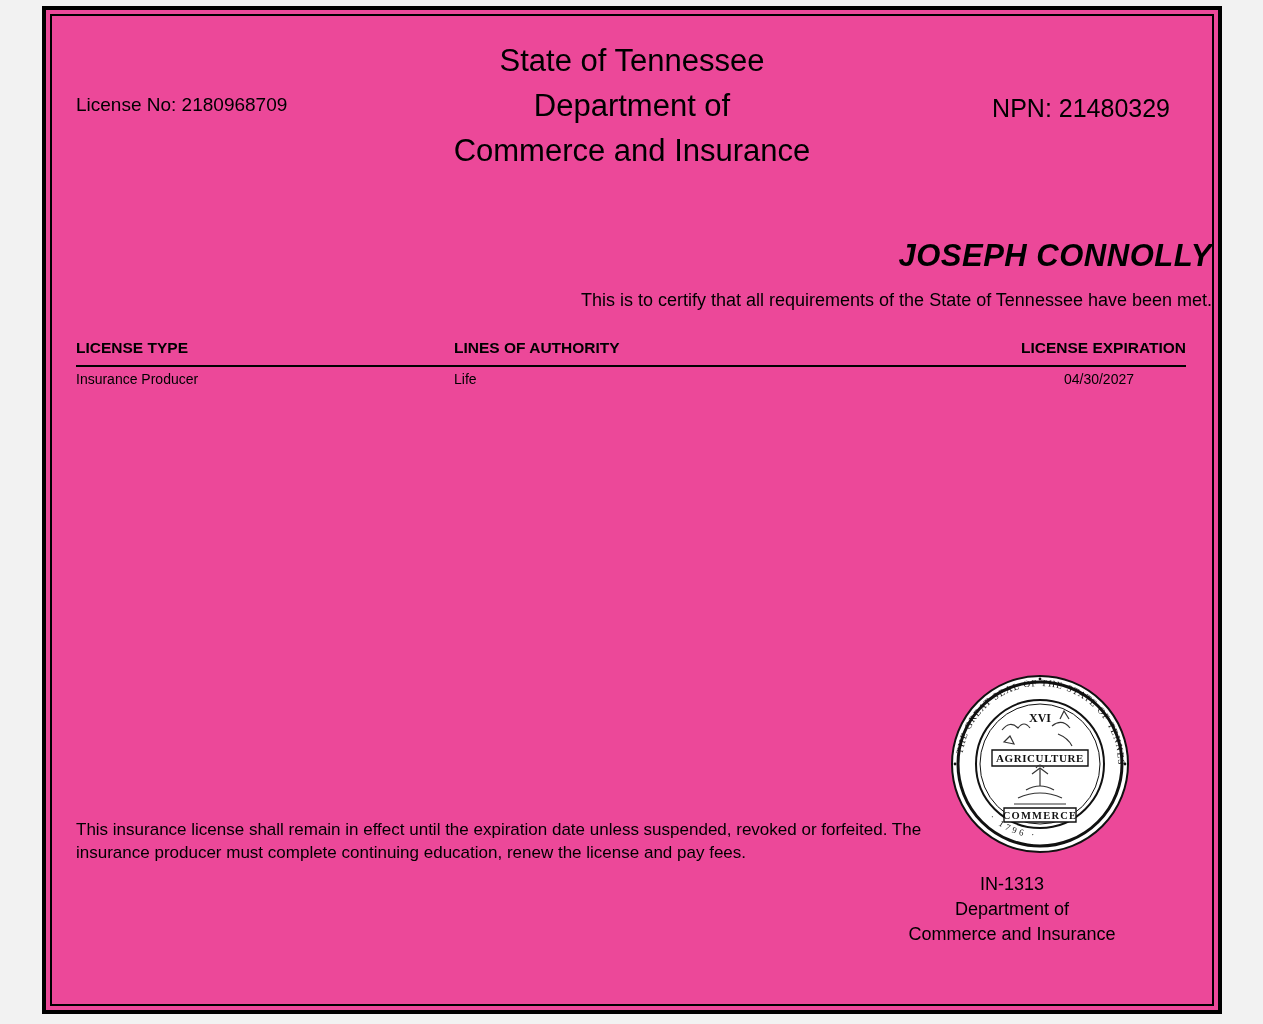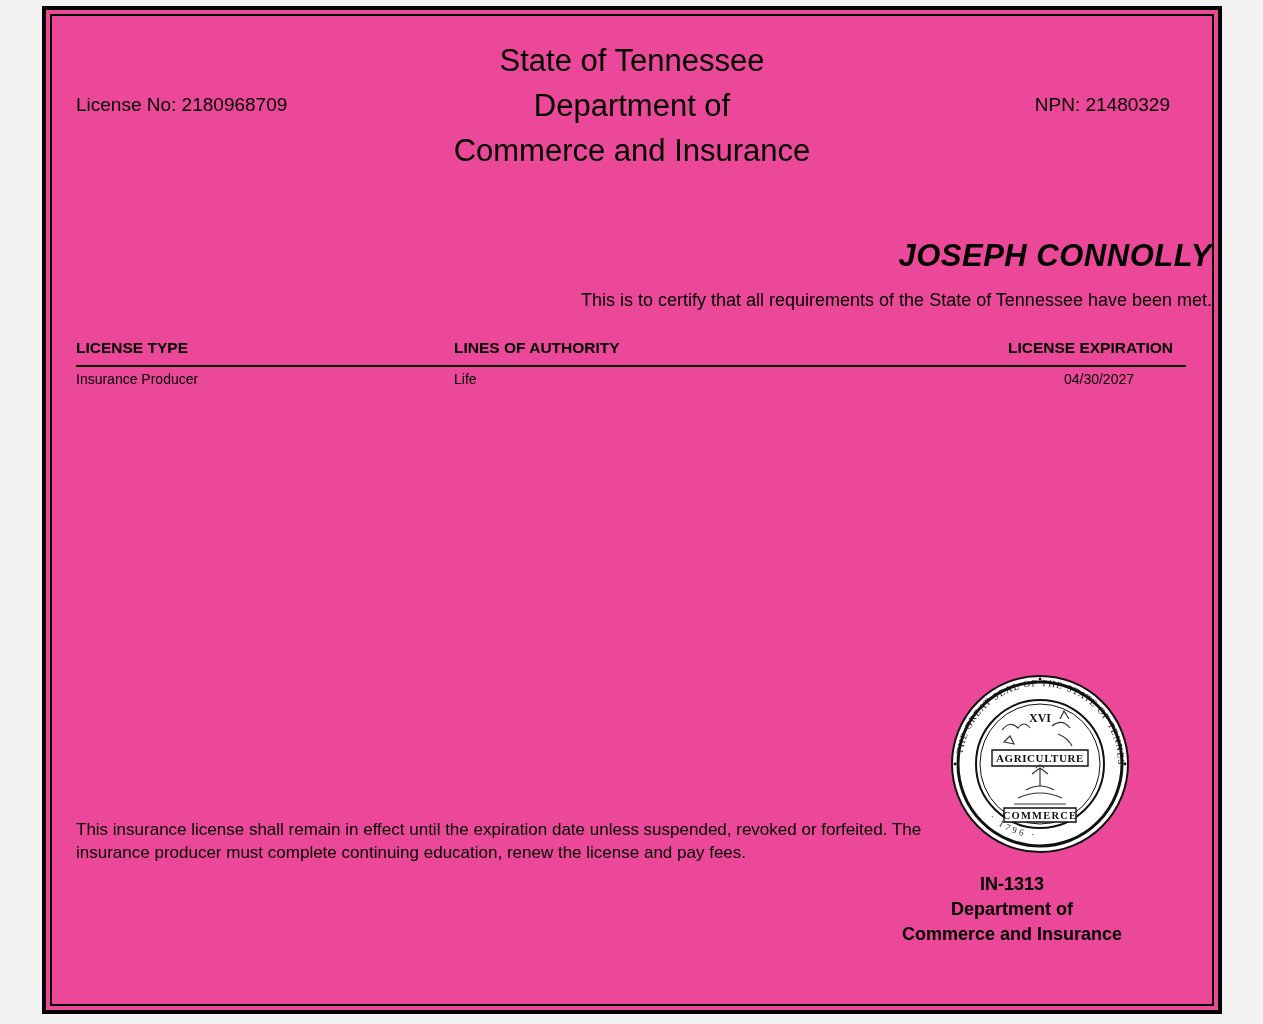--- a/index.html
+++ b/index.html
@@ -71,21 +71,21 @@
   .license-no {
     position: absolute;
     left: 24px;
     top: 78px;
     font-size: 19px;
   }
   .npn {
     position: absolute;
     right: 42px;
     top: 78px;
-    font-size: 19px;
+    font-size: 25px;
   }
 
   
   .licensee {
     text-align: right;
     font-size: 31px;
     font-weight: bold;
     font-style: italic;
     letter-spacing: 0.5px;
     margin-top: 62px;
@@ -104,21 +104,21 @@
     height: 26px;
   }
   .th {
     position: absolute;
     top: 0;
     font-size: 15.5px;
     font-weight: bold;
   }
   .th.c1 { left: 0; }
   .th.c2 { left: 378px; }
-  .th.c3 { right: 13px; }
+  .th.c3 { right: 0; }
 
   .row {
     position: relative;
     margin: 0 26px 0 24px;
     height: 22px;
   }
   .td {
     position: absolute;
     top: 4px;
     font-size: 14px;
@@ -146,21 +146,21 @@
     font-size: 17px;
     line-height: 23px;
   }
   .signature-block {
     position: absolute;
     left: 810px;
     top: 856px;
     width: 300px;
     text-align: center;
     font-size: 18px;
-    font-weight: bold;
+    font-weight: normal;
     line-height: 25px;
   }
 </style>
 </head>
 <body>
 
 <div class="page">
   <div class="border-outer"></div>
   <div class="border-inner"></div>
 

